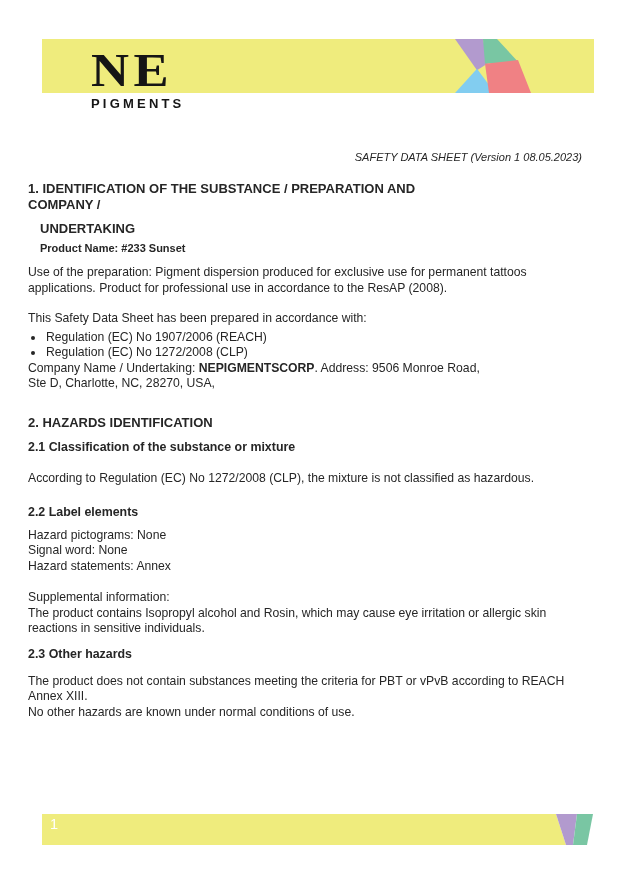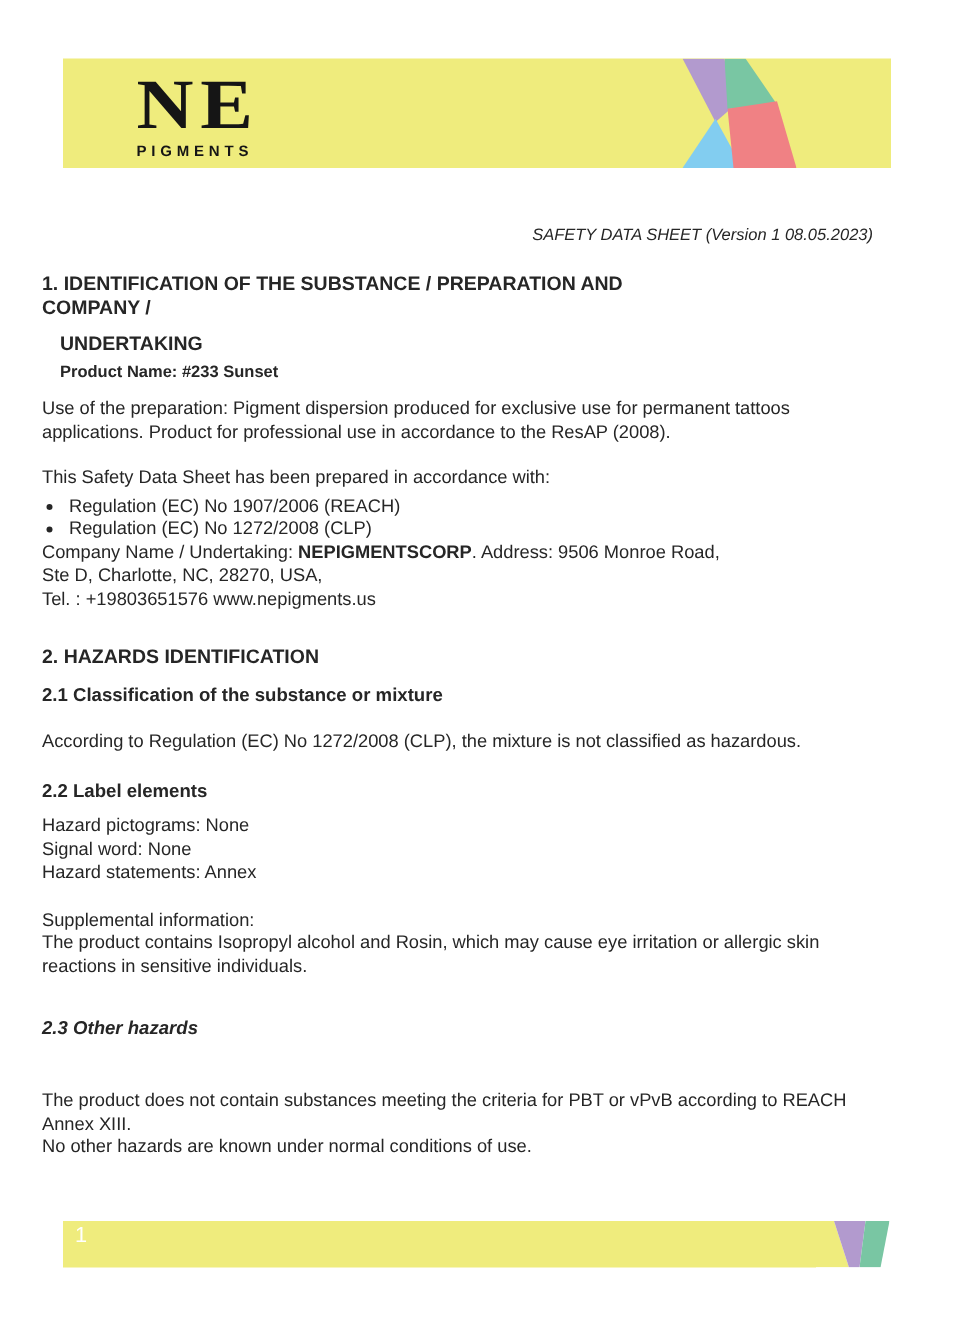--- a/index.html
+++ b/index.html
@@ -2,31 +2,31 @@
 <html style="--yellow: #efec7d; --purple: #b29ace; --green: #79c6a3; --blue: #82cdf0; --red: #f08184; --text: #262626;"><head>
 <meta charset="utf-8">
 <style>
   html,body{margin:0;padding:0;background:#ffffff;}
   .page{
     position:relative;width:636px;height:895px;background:#fff;overflow:hidden;
     font-family:"Liberation Sans",sans-serif;color:var(--text,#262626);
   }
   
   .banner{position:absolute;left:42px;width:552px;background:var(--yellow,#efec7d);}
-  .header-banner{top:39px;height:73px;}
+  .header-banner{top:39px;height:54px;}
   .footer-banner{top:814px;height:31px;background:transparent;}
   .footer-yellow{position:absolute;left:0;top:0;bottom:0;right:50px;background:var(--yellow,#efec7d);}
   
   .logo{position:absolute;left:49px;top:8px;line-height:1;}
   .logo-ne{
     font-family:"Liberation Serif",serif;font-weight:700;font-size:47px;
     letter-spacing:4px;color:#151515;transform:scaleX(1.12);transform-origin:0 50%;
   }
   .logo-pigments{
-    font-family:"Liberation Sans",sans-serif;font-weight:700;font-size:10px;
+    font-family:"Liberation Sans",sans-serif;font-weight:700;font-size:13px;
     letter-spacing:3.2px;color:#151515;margin-top:3px;
   }
   
   .deco{position:absolute;top:0;height:100%;}
   .header-deco{left:403px;width:100px;}
   .footer-deco{right:0;width:50px;}
   .shape{position:absolute;inset:0;}
   .hd-purple{background:var(--purple,#b29ace);clip-path:polygon(10% 0,38% 0,43% 45%,32% 58%);}
   .hd-green {background:var(--green,#79c6a3); clip-path:polygon(38% 0,52% 0,73% 42%,40% 46%);}
   .hd-blue  {background:var(--blue,#82cdf0);  clip-path:polygon(32% 55%,10% 100%,50% 100%);}
@@ -46,25 +46,25 @@
   .mt-use{margin-top:9px;}
   .mt-prepared{margin-top:15px;}
   ul.regs{margin:3px 0 0 0;padding:0 0 0 17px;}
   ul.regs li{margin:0;padding:0 0 0 1px;}
   .company{margin:0;}
   .b{font-weight:700;}
   .h2{font-weight:700;font-size:13px;line-height:15px;margin:23px 0 0 0;}
   .h3{font-weight:700;font-size:12.4px;line-height:15px;margin:0;}
   .mt-21{margin-top:10.5px;}
   .mt-22{margin-top:18px;}
-  .mt-23{margin-top:26px;font-style:italic;}
+  .mt-23{margin-top:10px;}
   .mt-para1{margin-top:16px;}
   .mt-labels{margin-top:8px;}
   .mt-suppl{margin-top:16px;}
-  .mt-other{margin-top:33px;}
+  .mt-other{margin-top:12px;}
 </style>
 </head>
 <body>
 
 <div class="page">
 
   <div class="banner header-banner">
     <div class="logo">
       <div class="logo-ne">NE</div>
       <div class="logo-pigments">PIGMENTS</div>
@@ -91,21 +91,20 @@
 
     <p class="para mt-prepared">This Safety Data Sheet has been prepared in accordance with:</p>
     <ul class="regs">
       <li>Regulation (EC) No 1907/2006 (REACH)</li>
       <li>Regulation (EC) No 1272/2008 (CLP)</li>
     </ul>
 
     <div class="company">
       <div><span>Company Name / Undertaking: </span><span class="b">NEPIGMENTSCORP</span><span>. Address: 9506 Monroe Road,</span></div>
       <div>Ste D, Charlotte, NC, 28270, USA,</div>
-      <div>Tel. : +19803651576 www.nepigments.us</div>
     </div>
 
     <div class="h2">2. HAZARDS IDENTIFICATION</div>
 
     <div class="h3 mt-21">2.1 Classification of the substance or mixture</div>
     <p class="para mt-para1">According to Regulation (EC) No 1272/2008 (CLP), the mixture is not classified as hazardous.</p>
 
     <div class="h3 mt-22">2.2 Label elements</div>
     <div class="mt-labels">
       <div>Hazard pictograms: None</div>

